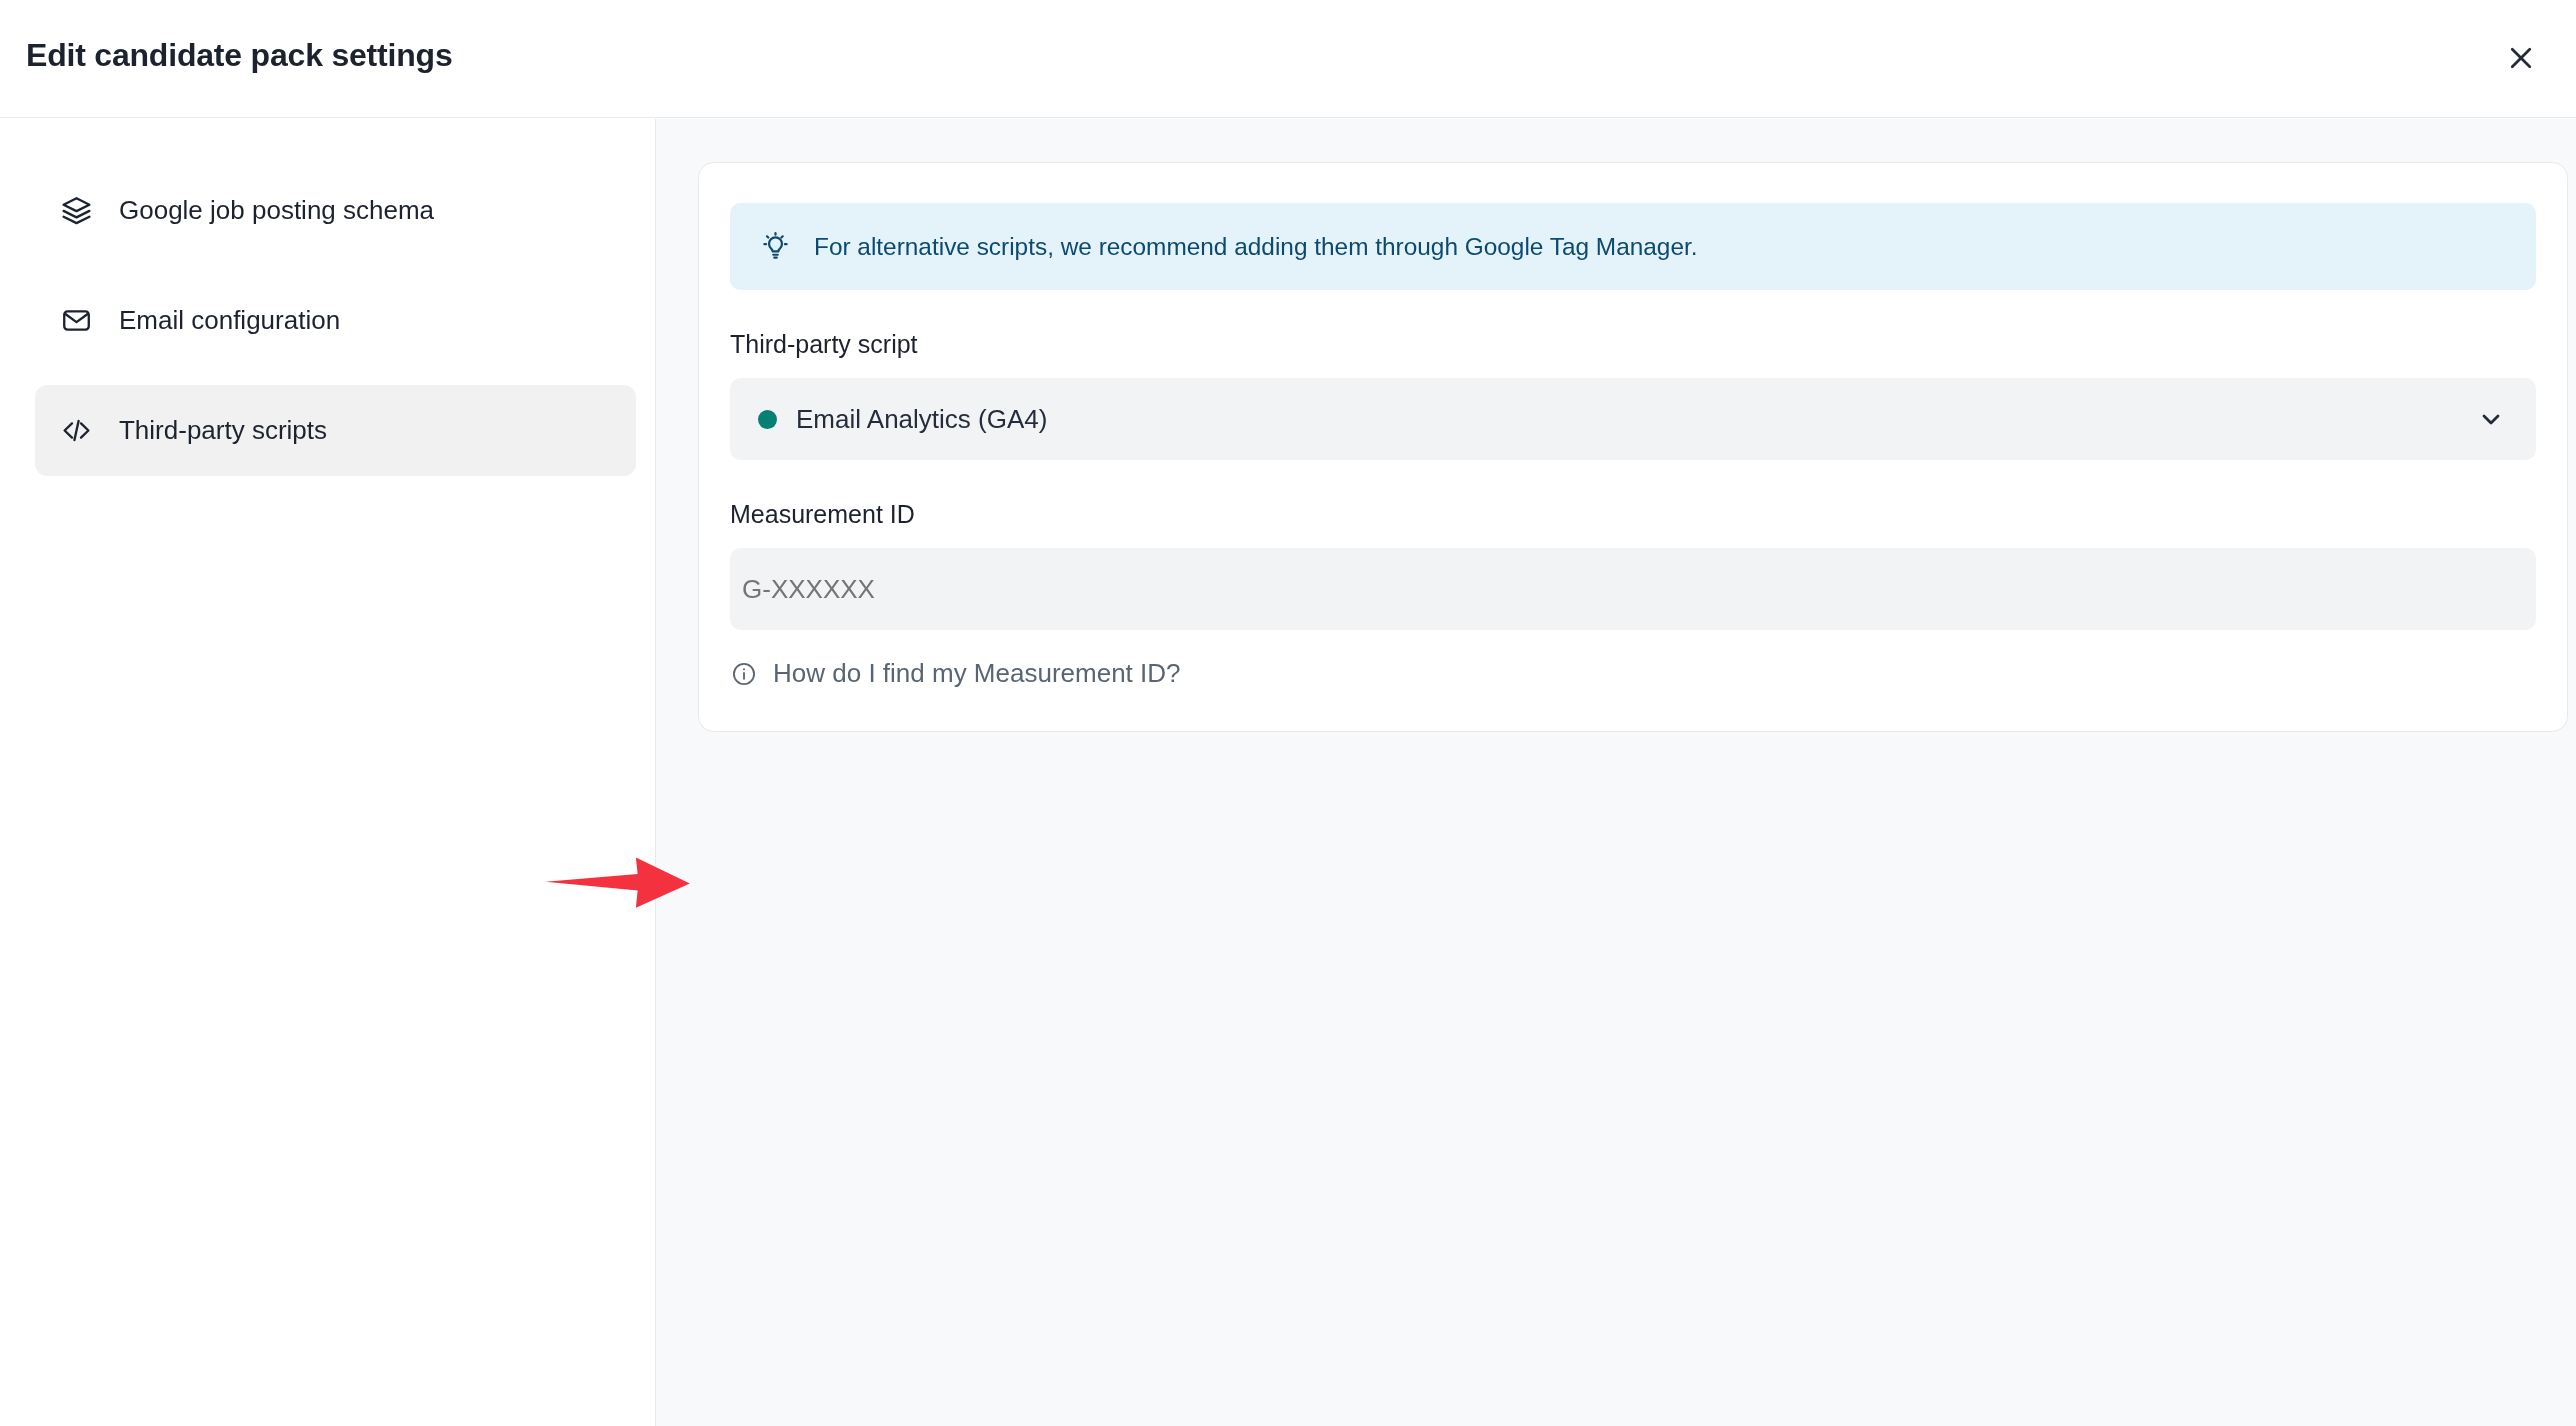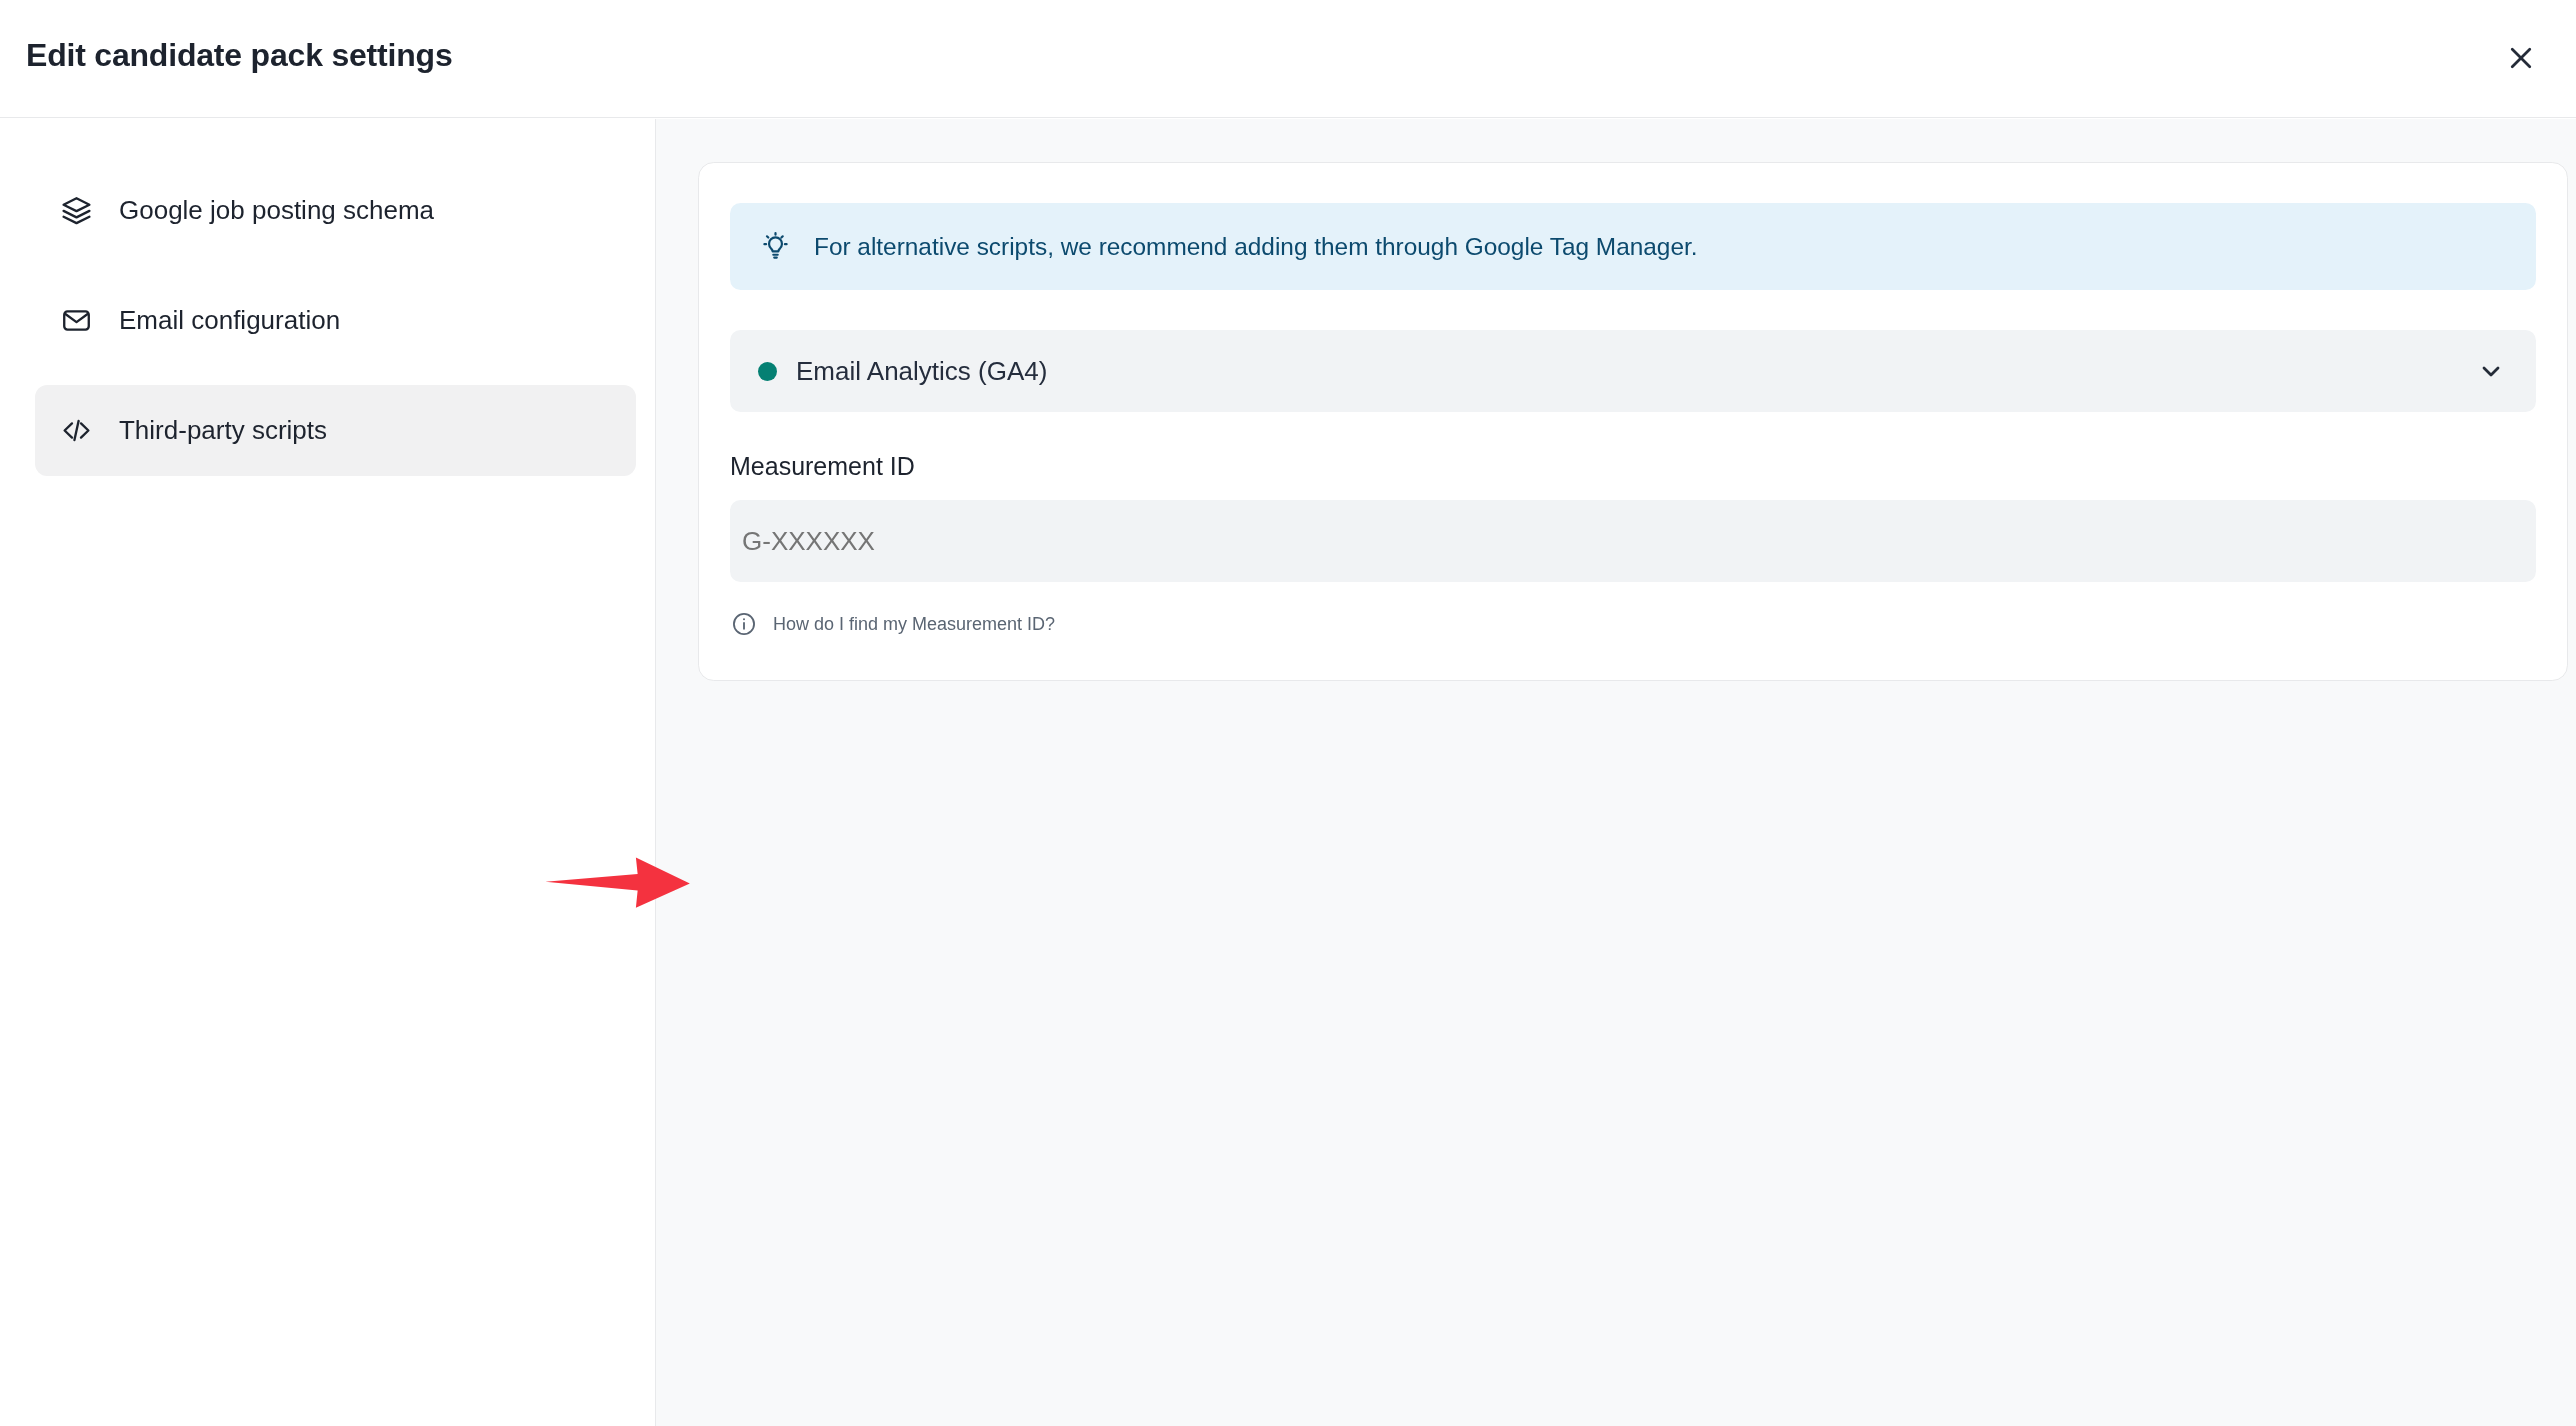--- a/index.html
+++ b/index.html
@@ -192,21 +192,21 @@
     margin-top: 28px;
     cursor: pointer;
     width: fit-content;
   }
   .helper-icon {
     width: 28px; height: 28px;
     flex: 0 0 28px;
     display: flex; align-items: center; justify-content: center;
   }
   .helper-text {
-    font-size: 18px;
+    font-size: 26px;
     color: #5a6573;
   }
 
   
   .btn {
     display: flex;
     align-items: center;
     justify-content: center;
     width: 1870px;
     height: 84px;
@@ -307,20 +307,21 @@
               <line x1="3.4" y1="10.2" x2="4.7" y2="10.2"></line>
               <line x1="19.3" y1="10.2" x2="20.6" y2="10.2"></line>
               <line x1="5.4" y1="4.1" x2="6.4" y2="5.1"></line>
               <line x1="17.6" y1="4.1" x2="16.6" y2="5.1"></line>
             </svg>
           </span>
           <span class="banner-text">For alternative scripts, we recommend adding them through Google Tag Manager.</span>
         </div>
 
         <div class="field-group">
+          <div class="field-label">Third-party script</div>
           <div class="select-control">
             <span class="select-dot"></span>
             <span class="select-value">Email Analytics (GA4)</span>
             <span class="select-chevron">
               <svg width="28" height="28" viewBox="0 0 24 24" fill="none" stroke="#242b38" stroke-width="2.4" stroke-linecap="round" stroke-linejoin="round">
                 <polyline points="6,9.5 12,15.5 18,9.5"></polyline>
               </svg>
             </span>
           </div>
         </div>

